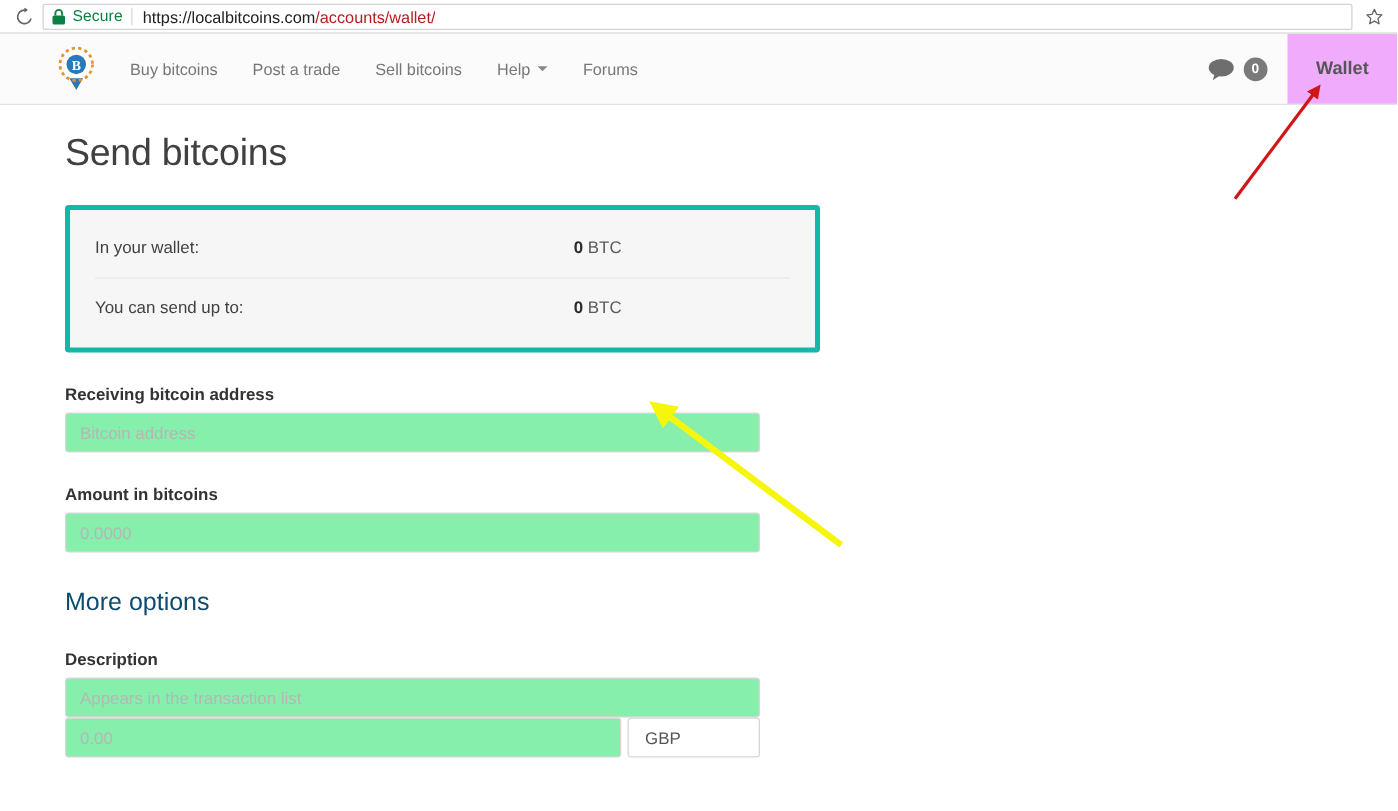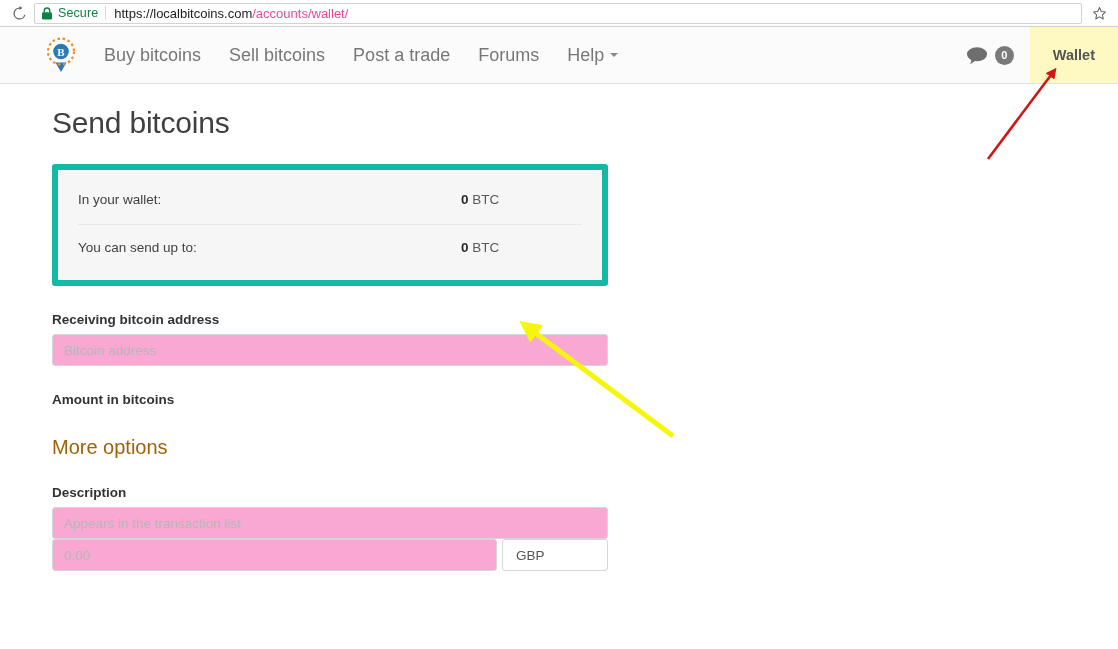--- a/index.html
+++ b/index.html
@@ -65,21 +65,21 @@
     height: 14px;
     background: #d8d8d8;
     margin-right: 8px;
     flex: 0 0 auto;
   }
   .url-wrap {
     font-size: 13px;
     white-space: nowrap;
     overflow: hidden;
   }
-  .url-dim { color: #ec4899; }
+  .url-dim { color: #b91c1c; }
   .url-strong { color: #202124; }
   .star-btn {
     width: 26px;
     height: 22px;
     display: flex;
     align-items: center;
     justify-content: center;
     flex: 0 0 auto;
     color: #5f6368;
   }
@@ -110,21 +110,21 @@
   }
   .brand-logo {
     width: 30px;
     height: 36px;
     margin-right: 14px;
     display: block;
     flex: 0 0 auto;
   }
   .nav-link {
     color: #777777;
-    font-size: 18px;
+    font-size: 13px;
     padding: 0 14px;
     display: flex;
     align-items: center;
     height: 57px;
     white-space: nowrap;
     text-decoration: none;
   }
   .caret {
     display: inline-block;
     width: 0; height: 0;
@@ -150,21 +150,21 @@
     background: #7a7a7a;
     color: #ffffff;
     font-size: 11px;
     font-weight: bold;
     display: flex;
     align-items: center;
     justify-content: center;
     margin-left: 7px;
   }
   .wallet-tab {
-    background: #fef9c3;
+    background: #f0abfc;
     color: #555555;
     font-size: 14.5px;
     font-weight: bold;
     display: flex;
     align-items: center;
     padding: 0 23px;
     white-space: nowrap;
   }
 
   
@@ -174,23 +174,23 @@
   }
   .page-title {
     font-size: 30px;
     font-weight: normal;
     color: #404040;
     margin: 0 0 24px 0;
     letter-spacing: -0.2px;
   }
 
   .info-panel {
-    width: 556px;
+    width: 604px;
     background: #f6f6f6;
-    border: 6px solid #14b8a6;
+    border: 4px solid #14b8a6;
     border-radius: 3px;
     box-sizing: border-box;
     padding: 20px 20px 22px 20px;
   }
   .info-row {
     display: flex;
     font-size: 13.5px;
     color: #414141;
     line-height: 20px;
   }
@@ -209,33 +209,33 @@
     color: #333333;
     margin: 26px 0 7px 0;
   }
   .text-input {
     display: block;
     width: 556px;
     height: 32px;
     box-sizing: border-box;
     border: 1px solid #d6d6d6;
     border-radius: 3px;
-    background: #f9a8d4;
+    background: #86efac;
     padding: 4px 11px;
     font-size: 13.5px;
     color: #444;
     font-family: "Liberation Sans", sans-serif;
     outline: none;
   }
   .text-input::placeholder { color: #b6b6b6; }
 
   .section-title {
     font-size: 20px;
     font-weight: normal;
-    color: #a16207;
+    color: #0c4a6e;
     margin: 29px 0 4px 0;
   }
 
   .amount-row {
     display: flex;
     align-items: center;
     gap: 5px;
     width: 556px;
   }
   .amount-row .text-input { width: 445px; }
@@ -301,27 +301,27 @@
 
       <svg class="brand-logo" viewBox="0 0 30 36">
         <path d="M15 35 L9.5 25.5 H20.5 Z" fill="#2b7ab5"></path>
         <circle cx="15" cy="14.5" r="13" fill="none" stroke="#e8922a" stroke-width="2.2" stroke-dasharray="2.6 2.6"></circle>
         <circle cx="15" cy="14.5" r="9.6" fill="#ffffff"></circle>
         <circle cx="15" cy="14.5" r="7.8" fill="#2b7ab5"></circle>
         <text x="15" y="19" text-anchor="middle" font-size="11" font-weight="bold" fill="#ffffff" font-family="Liberation Serif, serif">B</text>
       </svg>
 
       <a class="nav-link">Buy bitcoins</a>
+      <a class="nav-link">Post a trade</a>
       <a class="nav-link">Sell bitcoins</a>
-      <a class="nav-link">Post a trade</a>
-      <a class="nav-link">Forums</a>
       <a class="nav-link">
         <span>Help</span>
         <span class="caret"></span>
       </a>
+      <a class="nav-link">Forums</a>
     </div>
 
     <div class="nav-right">
       <div class="msg-group">
         <svg class="bubble-icon" width="22" height="19" viewBox="0 0 22 19">
           <ellipse cx="11" cy="8.2" rx="10" ry="7" fill="#6e6e6e"></ellipse>
           <path d="M5.6 13.4 L4.2 18.2 L9.6 14.6 Z" fill="#6e6e6e"></path>
         </svg>
         <span class="count-badge">0</span>
       </div>
@@ -352,20 +352,21 @@
           <b>0</b>
           <span>BTC</span>
         </span>
       </div>
     </div>
 
     <div class="field-label">Receiving bitcoin address</div>
     <input class="text-input" type="text" value="" placeholder="Bitcoin address" style="">
 
     <div class="field-label">Amount in bitcoins</div>
+    <input class="text-input" type="text" value="" placeholder="0.0000" style="">
 
     <h2 class="section-title">More options</h2>
 
     <div class="field-label">Description</div>
     <input class="text-input" type="text" value="" placeholder="Appears in the transaction list" style="">
 
     <div class="amount-row">
       <input class="text-input" type="text" value="" placeholder="0.00" style="">
       <div class="currency-select">
         <span>GBP</span>

